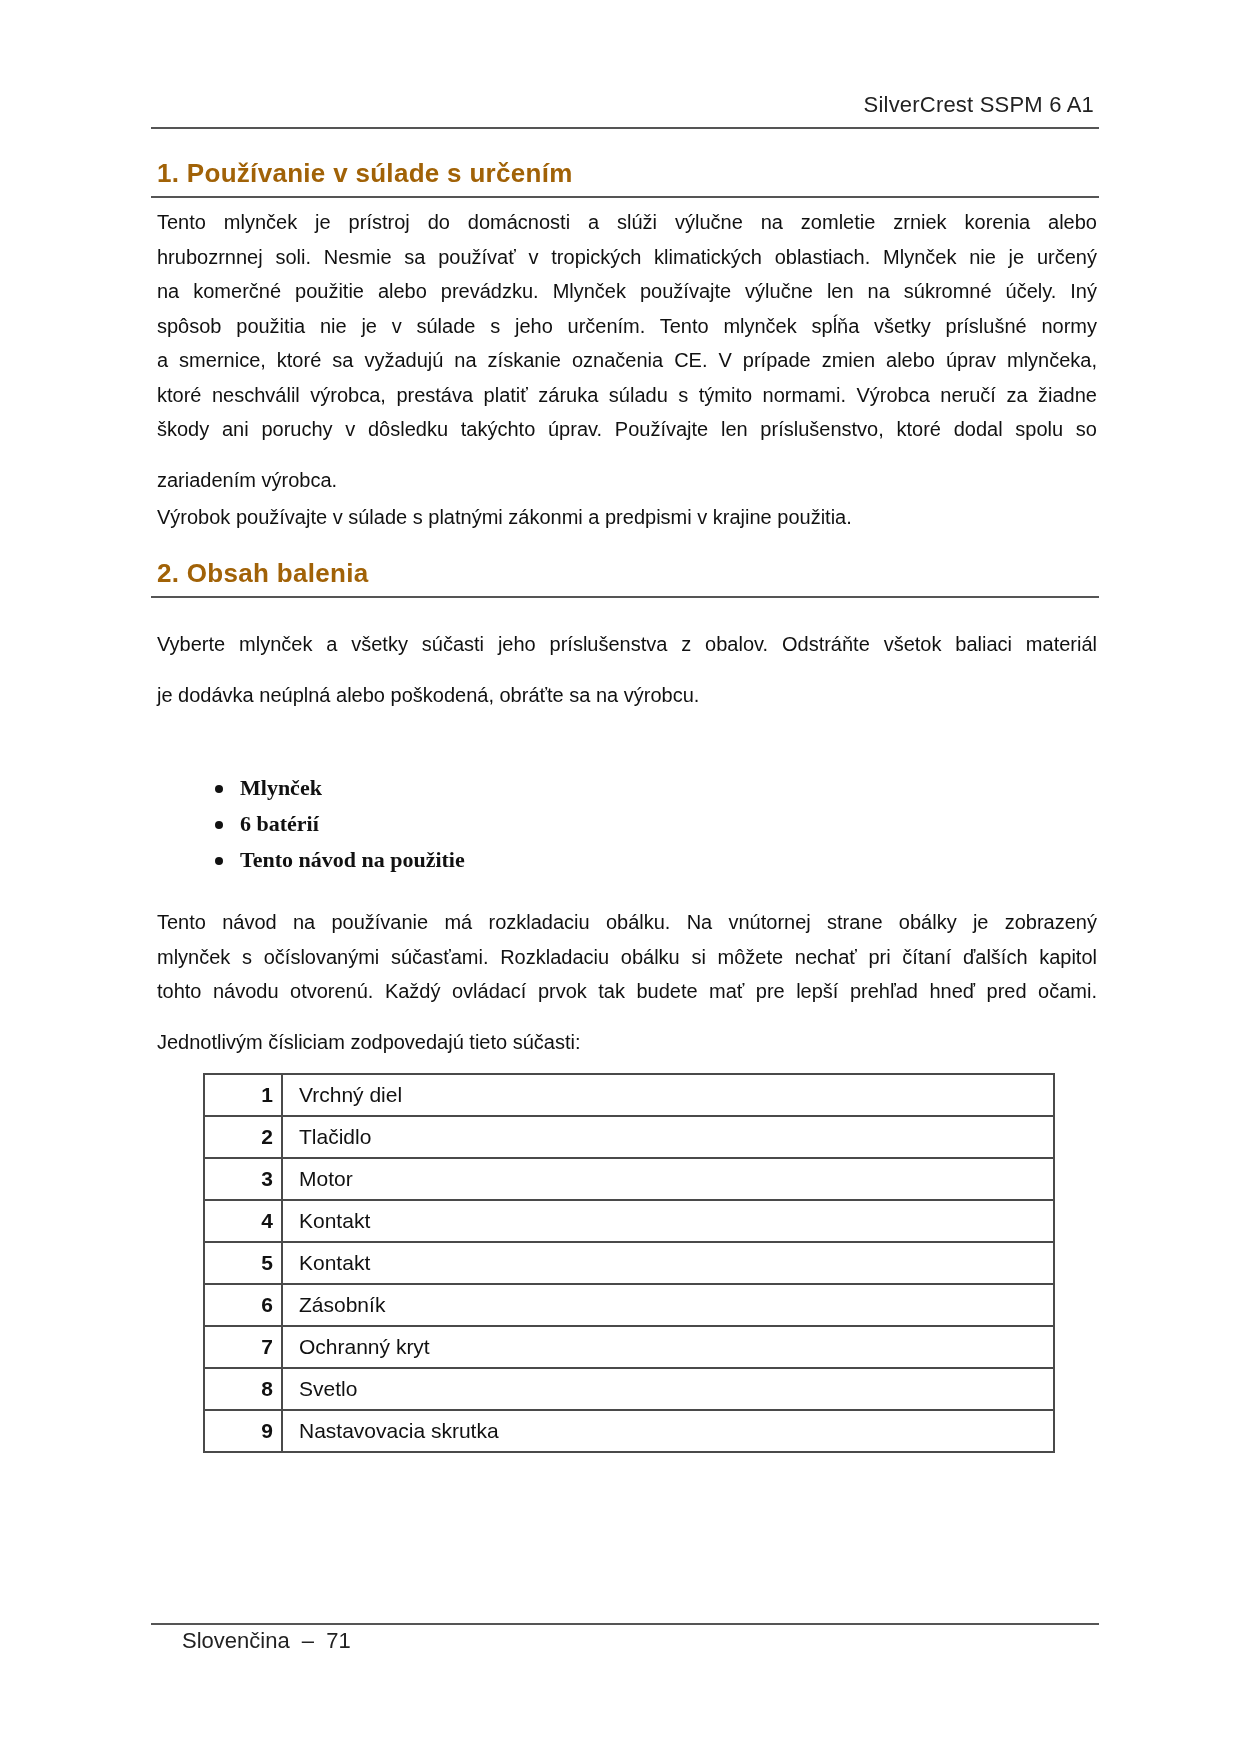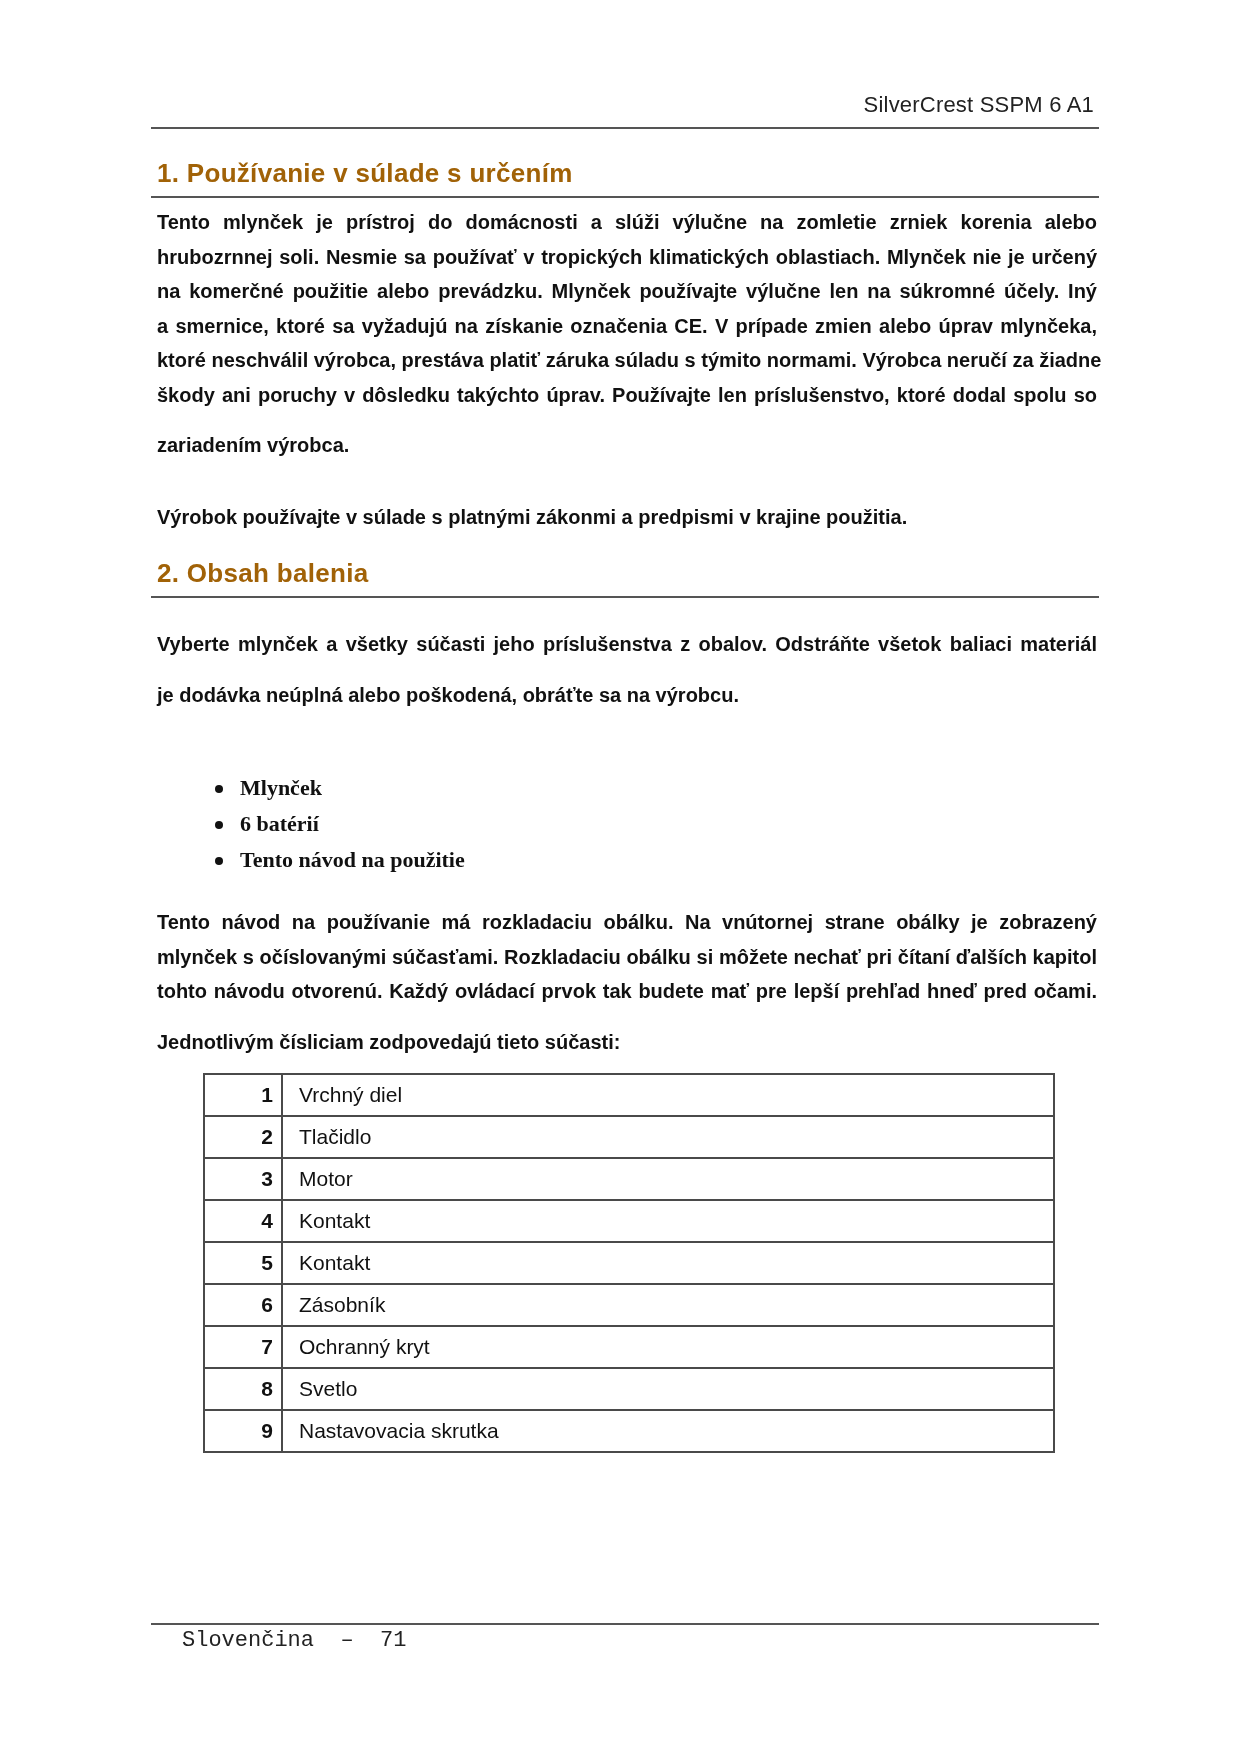--- a/index.html
+++ b/index.html
@@ -11,21 +11,21 @@
   .header-text {
     position: absolute; right: 147px; top: 92px; font-size: 22px; color: #222;
     letter-spacing: 0.2px;
   }
   .heading {
     position: absolute; left: 157px; font-size: 26px; font-weight: bold; color: #a16207;
     letter-spacing: 0.3px;
   }
   .para {
     position: absolute; left: 157px; width: 940px; font-size: 20px; line-height: 34.5px;
-    color: #111; text-align: justify; text-align-last: left; font-weight: bold;
+    color: #111; text-align: justify; text-align-last: left;
   }
   .para .line { display: block; text-align: justify; text-align-last: justify; white-space: nowrap; }
   .para .line.last { text-align-last: left; margin-top: 16px; }
   ul.bullets {
     position: absolute; left: 210px; top: 770px; margin: 0; padding: 0; list-style: none; font-family: Liberation Serif, serif;
   }
   ul.bullets li {
     font-size: 22px; font-weight: bold; line-height: 36px; position: relative; padding-left: 30px;
   }
   ul.bullets li::before {
@@ -49,20 +49,21 @@
   <div class="rule" style="top:127px;"></div>
 </div>
 
 <div>
   <div class="heading" style="top:158px;">1. Používanie v súlade s určením</div>
   <div class="rule" style="top:196px;"></div>
   <div class="para" style="top:205px;">
     <span class="line">Tento mlynček je prístroj do domácnosti a slúži výlučne na zomletie zrniek korenia alebo</span>
     <span class="line">hrubozrnnej soli. Nesmie sa používať v tropických klimatických oblastiach. Mlynček nie je určený</span>
     <span class="line">na komerčné použitie alebo prevádzku. Mlynček používajte výlučne len na súkromné účely. Iný</span>
+    <span class="line">spôsob použitia nie je v súlade s jeho určením. Tento mlynček spĺňa všetky príslušné normy</span>
     <span class="line">a smernice, ktoré sa vyžadujú na získanie označenia CE. V prípade zmien alebo úprav mlynčeka,</span>
     <span class="line">ktoré neschválil výrobca, prestáva platiť záruka súladu s týmito normami. Výrobca neručí za žiadne</span>
     <span class="line">škody ani poruchy v dôsledku takýchto úprav. Používajte len príslušenstvo, ktoré dodal spolu so</span>
     <span class="line last">zariadením výrobca.</span>
   </div>
   <div class="para" style="top:500px;">Výrobok používajte v súlade s platnými zákonmi a predpismi v krajine použitia.</div>
 </div>
 
 <div>
   <div class="heading" style="top:558px;">2. Obsah balenia</div>
@@ -122,14 +123,14 @@
       <tr>
           <td class="num">9</td>
           <td class="name">Nastavovacia skrutka</td>
         </tr>
     </tbody>
   </table>
 </div>
 
 <div>
   <div class="rule" style="top:1623px;"></div>
-  <div class="footer-text" style="white-space:pre;font-family:Liberation Mono, monospace;">Slovenčina  –  71</div>
+  <div class="footer-text" style="white-space:pre;">Slovenčina  –  71</div>
 </div>
 
 </body></html>

